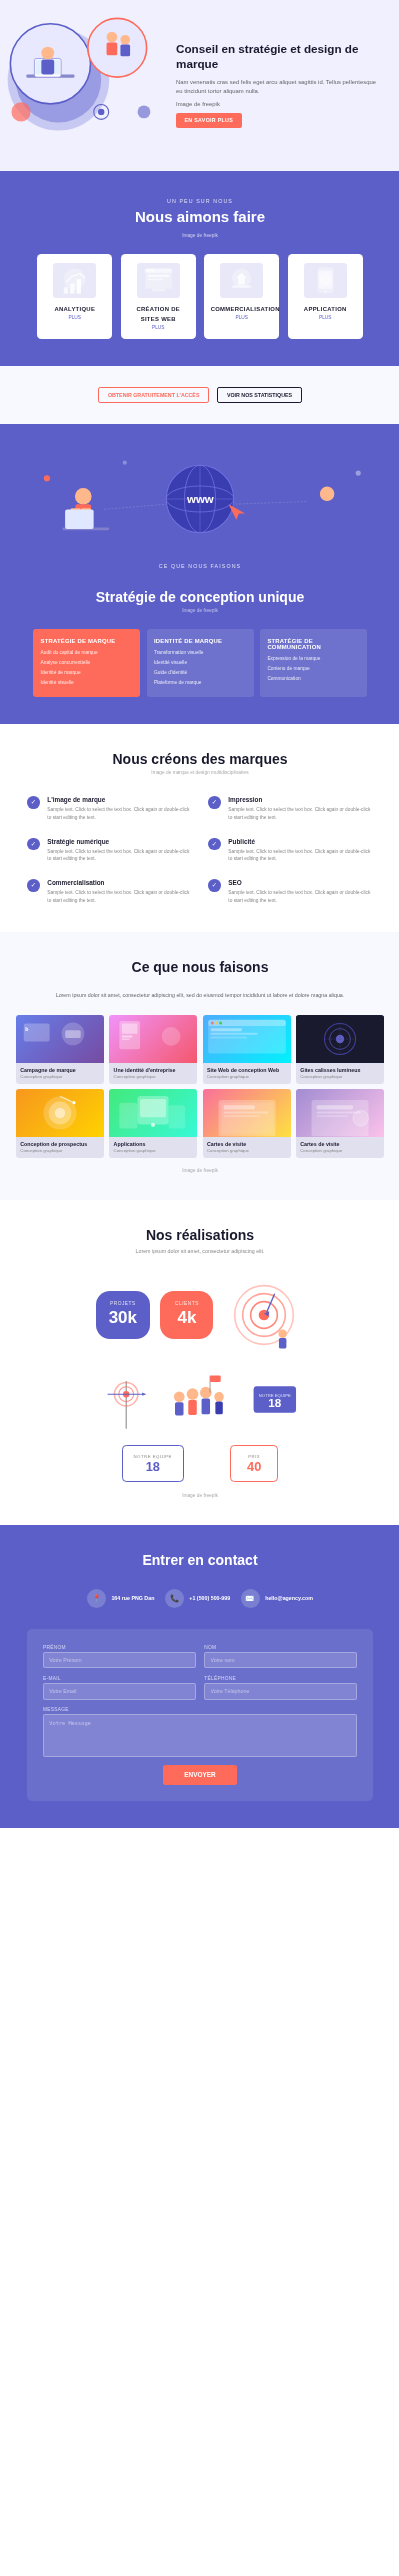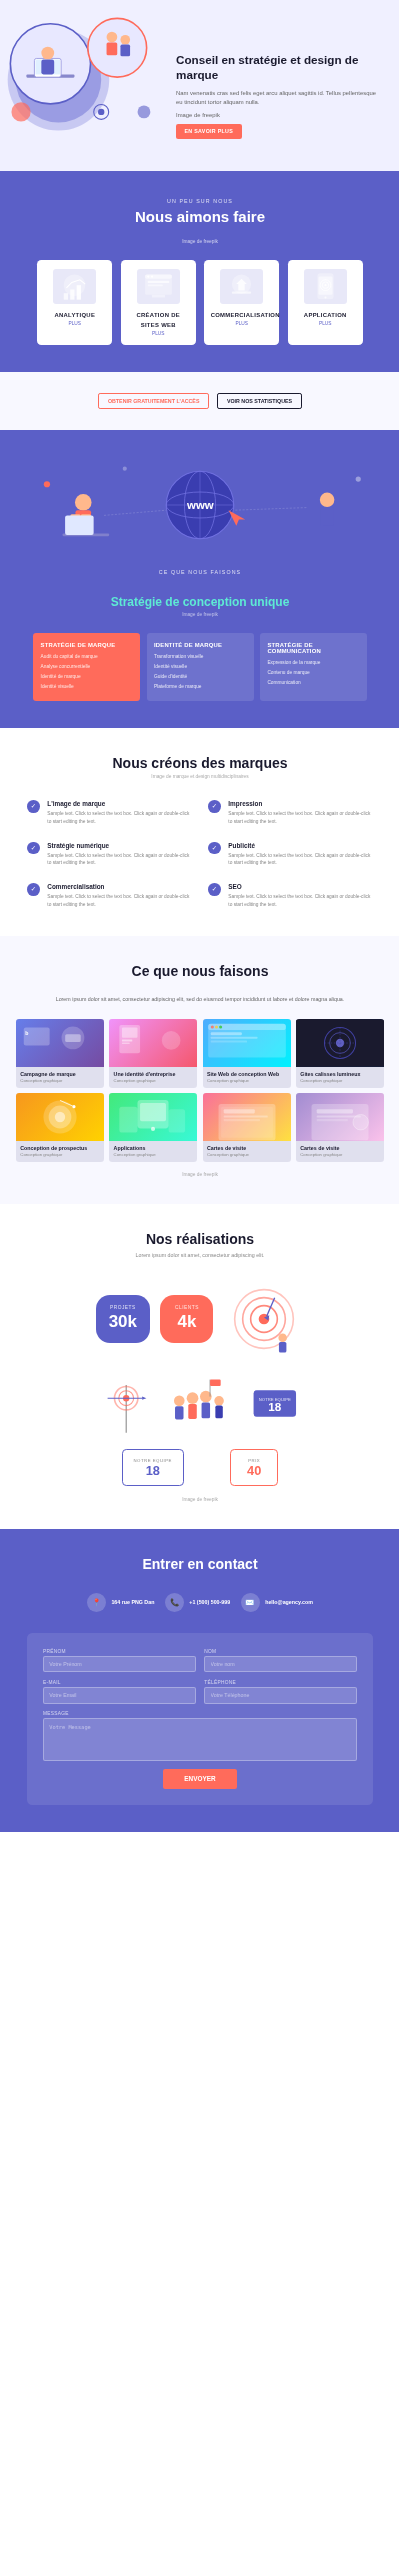--- a/index.html
+++ b/index.html
@@ -1,21 +1,21 @@
 <!DOCTYPE html>
 <html style="font-size:8.5px"><head>
   <meta charset="utf-8">
   <style>
     * { box-sizing: border-box; margin: 0; padding: 0; }
     body { font-family: 'Arial', sans-serif; width: 400px; overflow-x: hidden; background: #fff; }
 
     
     .hero-section {
       background: #f0f0ff;
-      padding: 36px 16px 32px;
+      padding: 25px 16px 32px;
       position: relative;
       overflow: hidden;
       min-height: 171px;
     }
     .hero-content {
       margin-left: 160px;
       padding-top: 16px;
     }
     .hero-content h1 {
       font-size: 11.7px;
@@ -58,21 +58,21 @@
     .about-section .eyebrow {
       font-size: 5.3px;
       text-transform: uppercase;
       letter-spacing: 1.1px;
       opacity: 0.8;
       margin-bottom: 4.3px;
     }
     .about-section h2 {
       font-size: 15px;
       font-weight: 800;
-      margin-bottom: 14px;
+      margin-bottom: 8px;
     }
     .about-section .credit {
       font-size: 4.8px;
       opacity: 0.7;
       margin-bottom: 16px;
     }
     .services-grid {
       display: flex;
       gap: 8.5px;
       justify-content: center;
@@ -159,23 +159,23 @@
     }
     .strategy-section .eyebrow {
       font-size: 5.3px;
       text-transform: uppercase;
       letter-spacing: 1.1px;
       color: #fff;
       opacity: 0.8;
       margin-bottom: 4.3px;
     }
     .strategy-section h2 {
-      font-size: 12px;
+      font-size: 14px;
       font-weight: 800;
-      color: #5eead4;
+      color: #ffffff;
       margin-bottom: 3.2px;
       margin-top: 20px;
     }
     .strategy-section .credit {
       font-size: 4.8px;
       color: rgba(255,255,255,0.6);
       margin-bottom: 16px;
     }
     .strategy-cards {
       display: flex;

